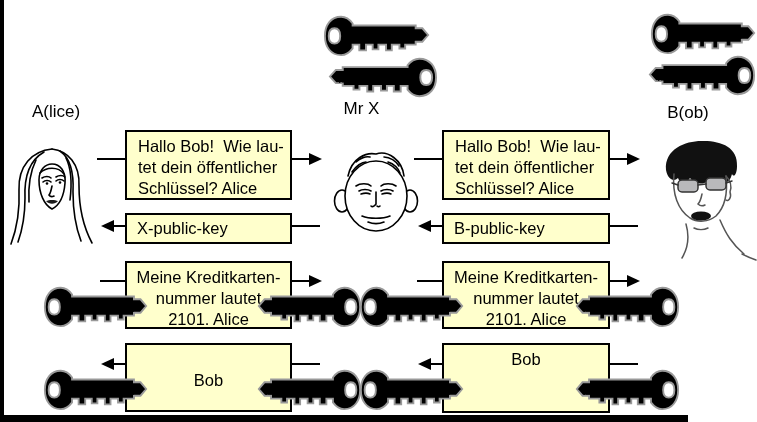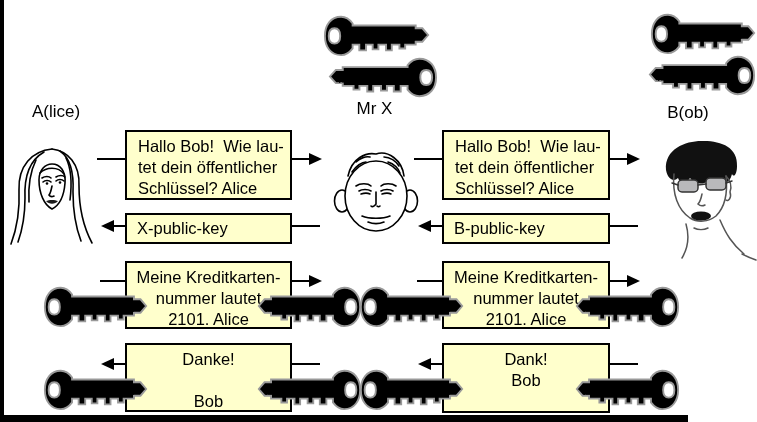--- a/index.html
+++ b/index.html
@@ -75,21 +75,21 @@
     <span class="key-label">B-public-key</span>
   </div>
   <div class="key key-pink point-left" style="left:648px;top:52px;width:108px;height:45px">
     <svg viewBox="0 0 112 48" preserveAspectRatio="none">
         <use href="#keyshape" xlink:href="#keyshape"></use>
       </svg>
     <span class="key-label">private-key-B</span>
   </div>
 
   <div class="actor-label" style="left:24px;top:102px;width:64px">A(lice)</div>
-  <div class="actor-label" style="left:347px;top:99px;width:55px">Mr X</div>
+  <div class="actor-label" style="left:334px;top:99px;width:55px">Mr X</div>
   <div class="actor-label" style="left:658px;top:103px;width:60px">B(ob)</div>
 
   <div class="portrait" style="left:6px;top:146px;width:92px;height:102px">
     <svg viewBox="0 0 92 102" fill="none" stroke="#000" stroke-width="1.6" stroke-linecap="round">
       <path d="M46,3 C26,5 12,20 13,44 C14,66 11,82 5,98"></path>
       <path d="M46,3 C62,5 74,18 73,40 C73,64 78,82 86,97"></path>
       <path d="M38,6 C24,14 18,30 19,52 C19,68 17,82 12,96"></path>
       <path d="M54,5 C64,12 68,26 67,46 C67,66 70,82 75,95"></path>
       <path d="M30,14 C24,26 22,38 23,56"></path>
       <path d="M60,12 C66,24 66,38 64,54"></path>
@@ -220,21 +220,20 @@
   <div class="key key-pink point-left" style="left:575px;top:283px;width:105px;height:46px">
     <svg viewBox="0 0 112 48" preserveAspectRatio="none">
         <use href="#keyshape" xlink:href="#keyshape"></use>
       </svg>
     <span class="key-label">private-key-B</span>
   </div>
 
   <div class="ah ah-left" style="left:101px;top:358px"></div>
   <div class="hline" style="left:113px;top:363px;width:12px"></div>
   <div class="msg align-center" style="left:125px;top:343px;width:167px;height:69px">
-    <div class="mline">Danke!</div>
     <div class="mline"></div>
     <div class="mline">Bob</div>
   </div>
   <div class="hline" style="left:292px;top:363px;width:28px"></div>
 
   <div class="key key-green point-right" style="left:43px;top:366px;width:105px;height:46px">
     <svg viewBox="0 0 112 48" preserveAspectRatio="none">
         <use href="#keyshape" xlink:href="#keyshape"></use>
       </svg>
     <span class="key-label">X-public-key</span>
@@ -242,21 +241,20 @@
   <div class="key key-pink point-left" style="left:257px;top:366px;width:105px;height:46px">
     <svg viewBox="0 0 112 48" preserveAspectRatio="none">
         <use href="#keyshape" xlink:href="#keyshape"></use>
       </svg>
     <span class="key-label">private-key-X</span>
   </div>
 
   <div class="ah ah-left" style="left:418px;top:358px"></div>
   <div class="hline" style="left:430px;top:363px;width:12px"></div>
   <div class="msg align-center" style="left:442px;top:343px;width:168px;height:70px">
-    <div class="mline">Dank!</div>
     <div class="mline">Bob</div>
   </div>
   <div class="hline" style="left:610px;top:363px;width:28px"></div>
 
   <div class="key key-green point-right" style="left:359px;top:366px;width:105px;height:46px">
     <svg viewBox="0 0 112 48" preserveAspectRatio="none">
         <use href="#keyshape" xlink:href="#keyshape"></use>
       </svg>
     <span class="key-label">B-public-key</span>
   </div>

